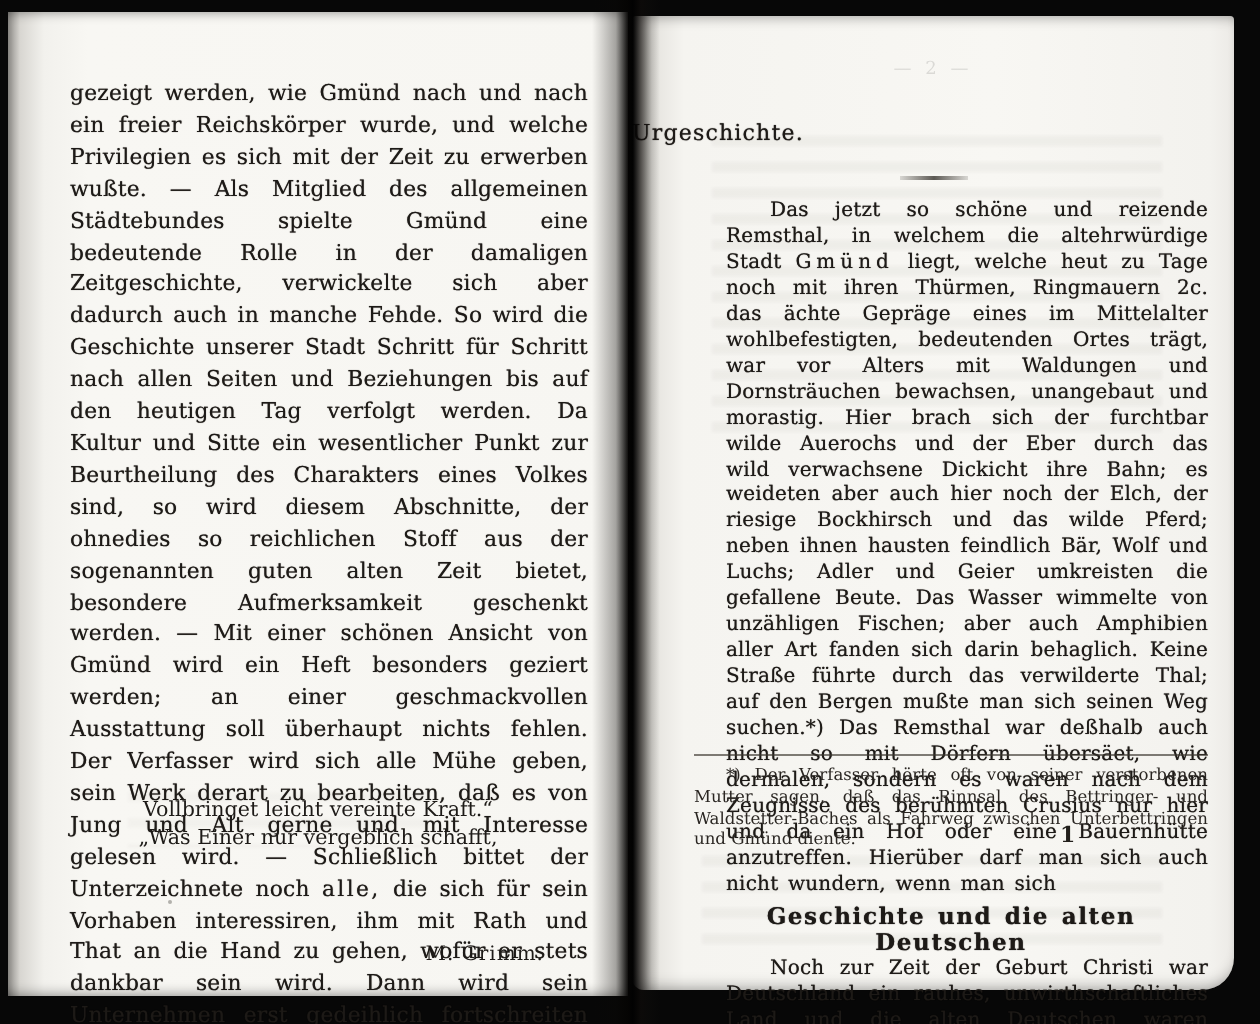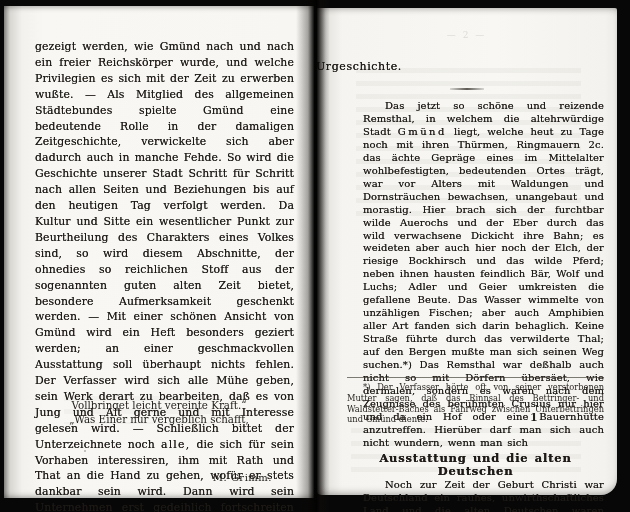--- a/index.html
+++ b/index.html
@@ -127,21 +127,21 @@
 
     <div id="ghost-header">— 2 —</div>
 
     <div id="chapter-heading" class="ink">Urgeschichte.</div>
     <div id="heading-rule"></div>
 
     <div id="right-body" class="ink body-text">
       <div class="indent">
         <span>Das jetzt so schöne und reizende Remsthal, in welchem die altehrwürdige Stadt </span><span class="spaced-word">Gmünd</span><span> liegt, welche heut zu Tage noch mit ihren Thürmen, Ringmauern 2c. das ächte Gepräge eines im Mittelalter wohlbefestigten, bedeutenden Ortes trägt, war vor Alters mit Waldungen und Dornsträuchen bewachsen, unangebaut und morastig. Hier brach sich der furchtbar wilde Auerochs und der Eber durch das wild verwachsene Dickicht ihre Bahn; es weideten aber auch hier noch der Elch, der riesige Bockhirsch und das wilde Pferd; neben ihnen hausten feindlich Bär, Wolf und Luchs; Adler und Geier umkreisten die gefallene Beute. Das Wasser wimmelte von unzähligen Fischen; aber auch Amphibien aller Art fanden sich darin behaglich. Keine Straße führte durch das verwilderte Thal; auf den Bergen mußte man sich seinen Weg suchen.*) Das Remsthal war deßhalb auch nicht so mit Dörfern übersäet, wie dermalen, sondern es waren nach dem Zeugnisse des berühmten Crusius nur hier und da ein Hof oder eine Bauernhütte anzutreffen. Hierüber darf man sich auch nicht wundern, wenn man sich</span>
       </div>
-      <span id="emphasis-line">Ausstattung und die alten Deutschen</span>
+      <span id="emphasis-line">Geschichte und die alten Deutschen</span>
       <div class="indent">Noch zur Zeit der Geburt Christi war Deutschland ein rauhes, unwirthschaftliches Land und die alten Deutschen waren Heiden. Als solche hatten sie keine deutliche Erkenntniß vom Schöpfer Himmels und der Erde und vom Vater</div>
     </div>
 
     <div id="footnote-rule"></div>
     <div id="footnote">
       <div class="fn-indent">*) Der Verfasser hörte oft von seiner verstorbenen Mutter sagen, daß das Rinnsal des Bettringer- und Waldstetter-Baches als Fahrweg zwischen Unterbettringen und Gmünd diente.</div>
     </div>
 
     <div id="page-number">1</div>
   </div>

